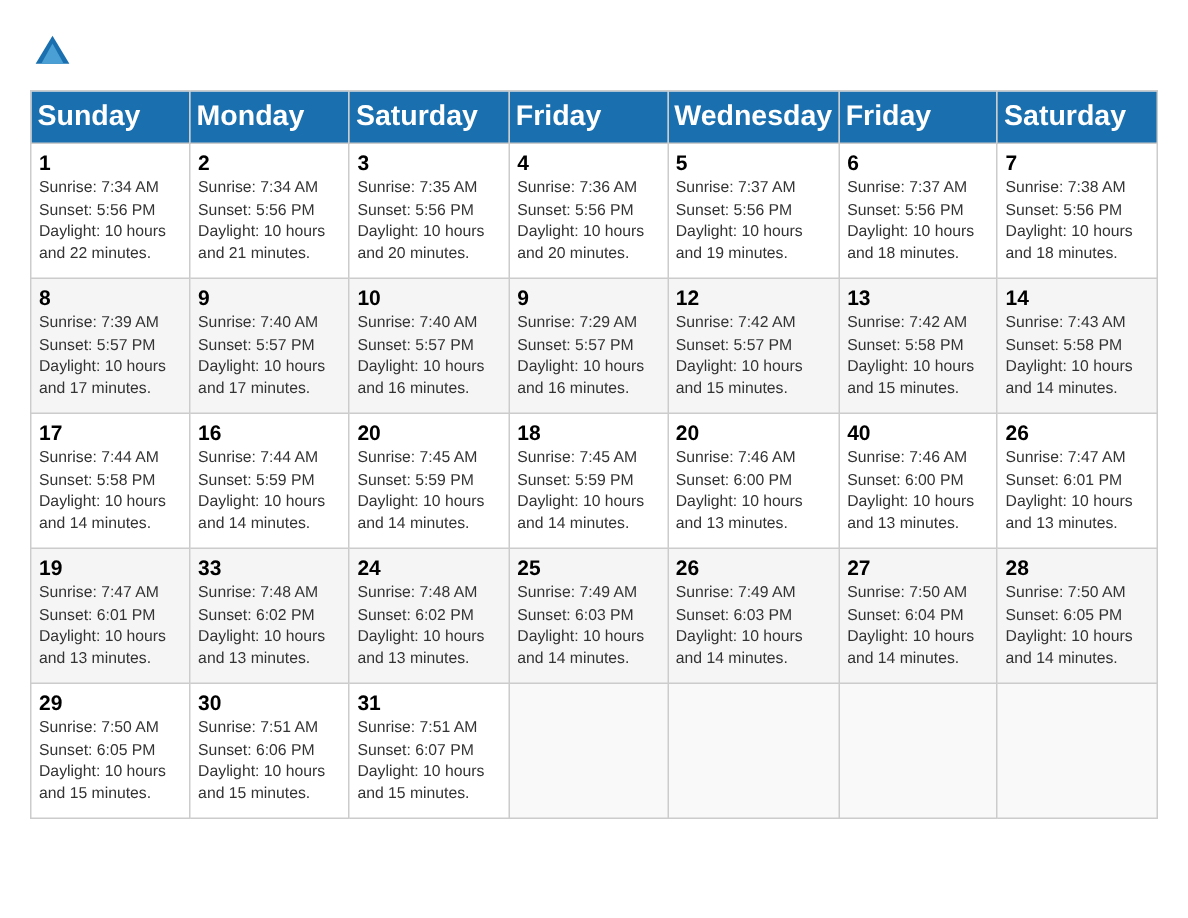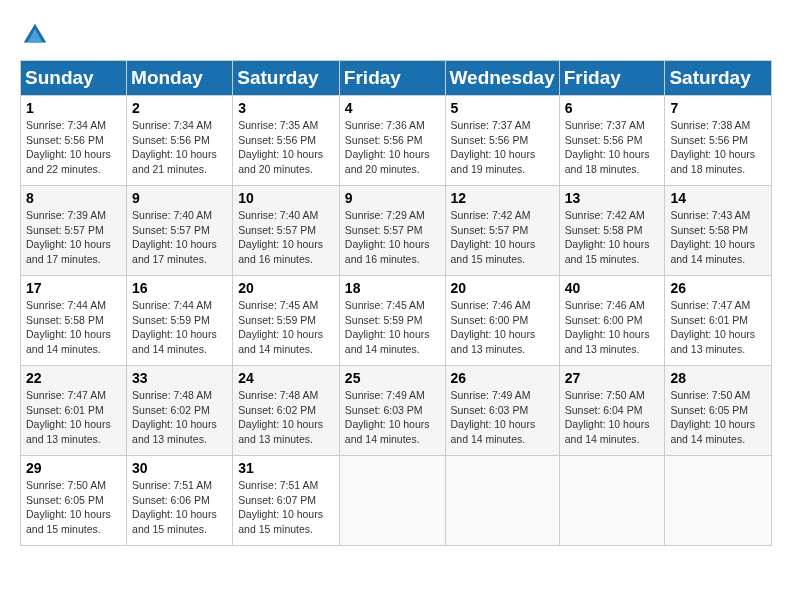--- a/index.html
+++ b/index.html
@@ -267,21 +267,21 @@
         <td>
           <span class="day-number">26</span>
           <div class="day-info" style="white-space: pre-line;">Sunrise: 7:47 AM
 Sunset: 6:01 PM
 Daylight: 10 hours
 and 13 minutes.</div>
         </td>
       </tr>
       <tr>
         <td>
-          <span class="day-number">22</span>
+          <span class="day-number">19</span>
           <div class="day-info" style="white-space: pre-line;">Sunrise: 7:47 AM
 Sunset: 6:01 PM
 Daylight: 10 hours
 and 13 minutes.</div>
         </td>
         <td>
           <span class="day-number">33</span>
           <div class="day-info" style="white-space: pre-line;">Sunrise: 7:48 AM
 Sunset: 6:02 PM
 Daylight: 10 hours

